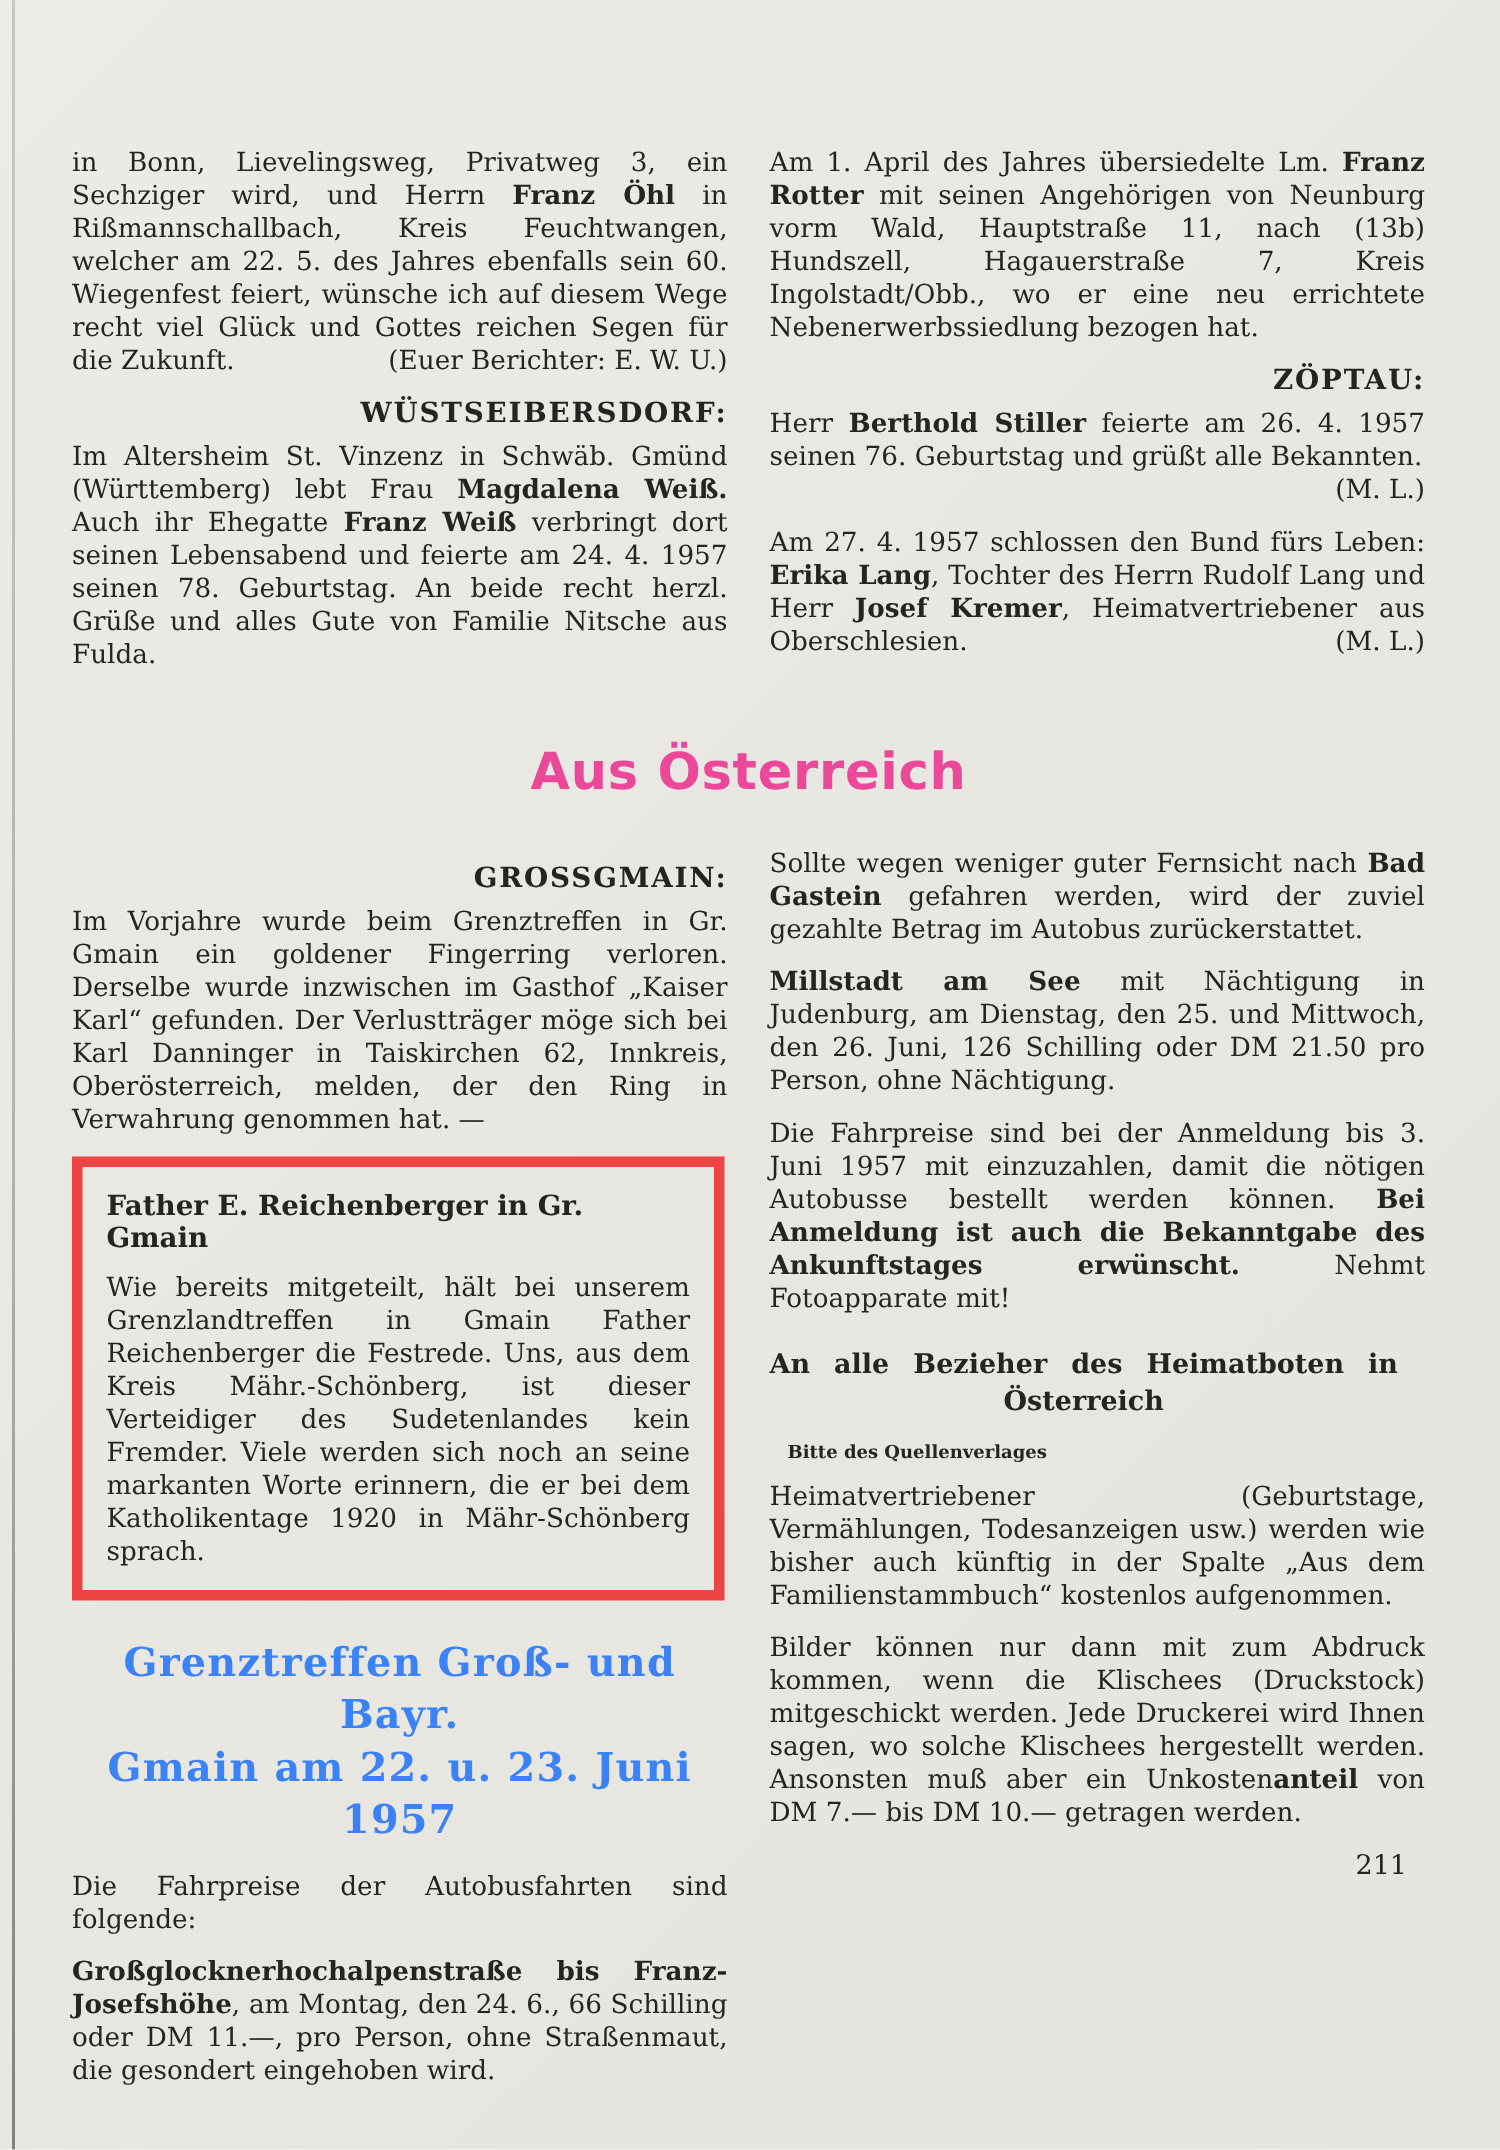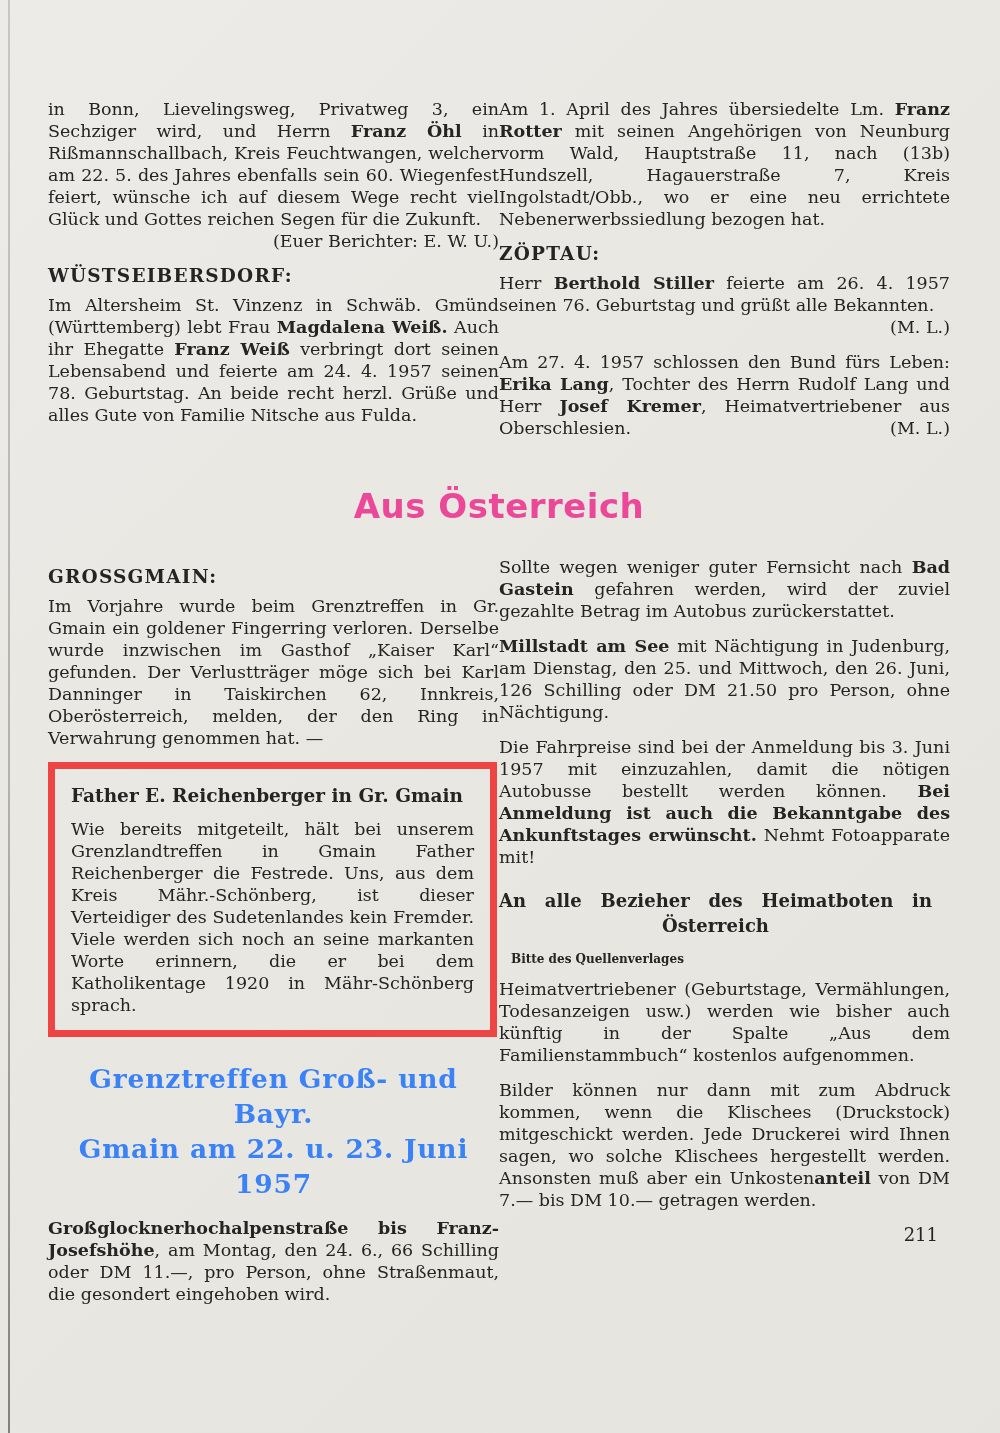--- a/index.html
+++ b/index.html
@@ -5,27 +5,27 @@
   html,body{margin:0;padding:0;}
   body{
     width:1000px;height:1433px;overflow:hidden;position:relative;
     background:linear-gradient(135deg,#ecebe7 0%,#e9e7e2 45%,#e6e4df 100%);
     font-family:"DejaVu Serif","Liberation Serif",serif;
     color:#262422;
   }
   .scan-edge{position:absolute;left:8px;top:0;height:100%;width:2px;
     background:linear-gradient(to bottom,#c9c7c2 0%,#b3b1ac 55%,#82817d 100%);}
   .sheet{padding:98px 50px 0 48px;}
-  .cols{display:grid;grid-template-columns:1fr 1fr;}
+  .cols{display:grid;grid-template-columns:1fr 1fr;column-gap:28px;}
   .para{margin:0 0 13px 0;font-size:17.5px;line-height:22px;text-align:justify;}
   .para::after{content:"";display:block;clear:both;}
   .b{font-weight:bold;}
   .sig{float:right;}
   .sig-block{display:block;text-align:right;}
-  .subhead{font-weight:bold;font-size:18.5px;letter-spacing:1.2px;margin:10px 0 8px 0;}
+  .subhead{font-weight:bold;font-size:18.5px;letter-spacing:1.2px;margin:10px 0 8px 0;text-align:right;}
   .main-heading{
     font-family:"DejaVu Sans","Liberation Sans",sans-serif;
     font-weight:bold;font-size:34px;letter-spacing:.5px;
     text-align:center;color:#ec4899;margin:34px 0 30px 0;
   }
   .boxed{border:7px solid #ef4444;padding:16px 16px 14px 16px;margin:9px 2px 24px 0;}
   .boxed .box-title{font-weight:bold;font-size:18.5px;margin:0 0 12px 0;}
   .boxed .para{margin-bottom:0;}
   .display-heading{
     font-weight:bold;font-size:26.5px;line-height:35px;letter-spacing:.8px;
@@ -86,20 +86,23 @@
         <div class="box-title">Father E. Reichenberger in Gr. Gmain</div>
         <p class="para">
           <span><span>Wie bereits mitgeteilt, hält bei unserem Grenzlandtreffen in Gmain Father Reichenberger die Festrede. Uns, aus dem Kreis Mähr.-Schönberg, ist dieser Verteidiger des Sudetenlandes kein Fremder. Viele werden sich noch an seine markanten Worte erinnern, die er bei dem Katholikentage 1920 in Mähr-Schönberg sprach.</span></span>
         </p>
       </div>
       <div class="display-heading">
         <span>Grenztreffen Groß- und Bayr.</span>
         <span>Gmain am 22. u. 23. Juni 1957</span>
       </div>
       <p class="para">
+        <span><span>Die Fahrpreise der Autobusfahrten sind folgende:</span></span>
+      </p>
+      <p class="para">
         <span><span class="b">Großglocknerhochalpenstraße bis Franz-Josefshöhe</span><span>, am Montag, den 24. 6., 66 Schilling oder DM 11.—, pro Person, ohne Straßenmaut, die gesondert eingehoben wird.</span></span>
       </p>
     </div>
     <div>
       <p class="para">
         <span><span>Sollte wegen weniger guter Fernsicht nach </span><span class="b">Bad Gastein</span><span> gefahren werden, wird der zuviel gezahlte Betrag im Autobus zurückerstattet.</span></span>
       </p>
       <p class="para">
         <span><span class="b">Millstadt am See</span><span> mit Nächtigung in Judenburg, am Dienstag, den 25. und Mittwoch, den 26. Juni, 126 Schilling oder DM 21.50 pro Person, ohne Nächtigung.</span></span>
       </p>

